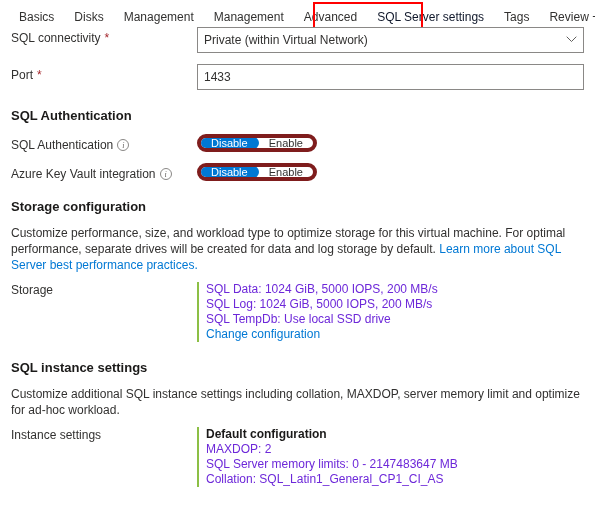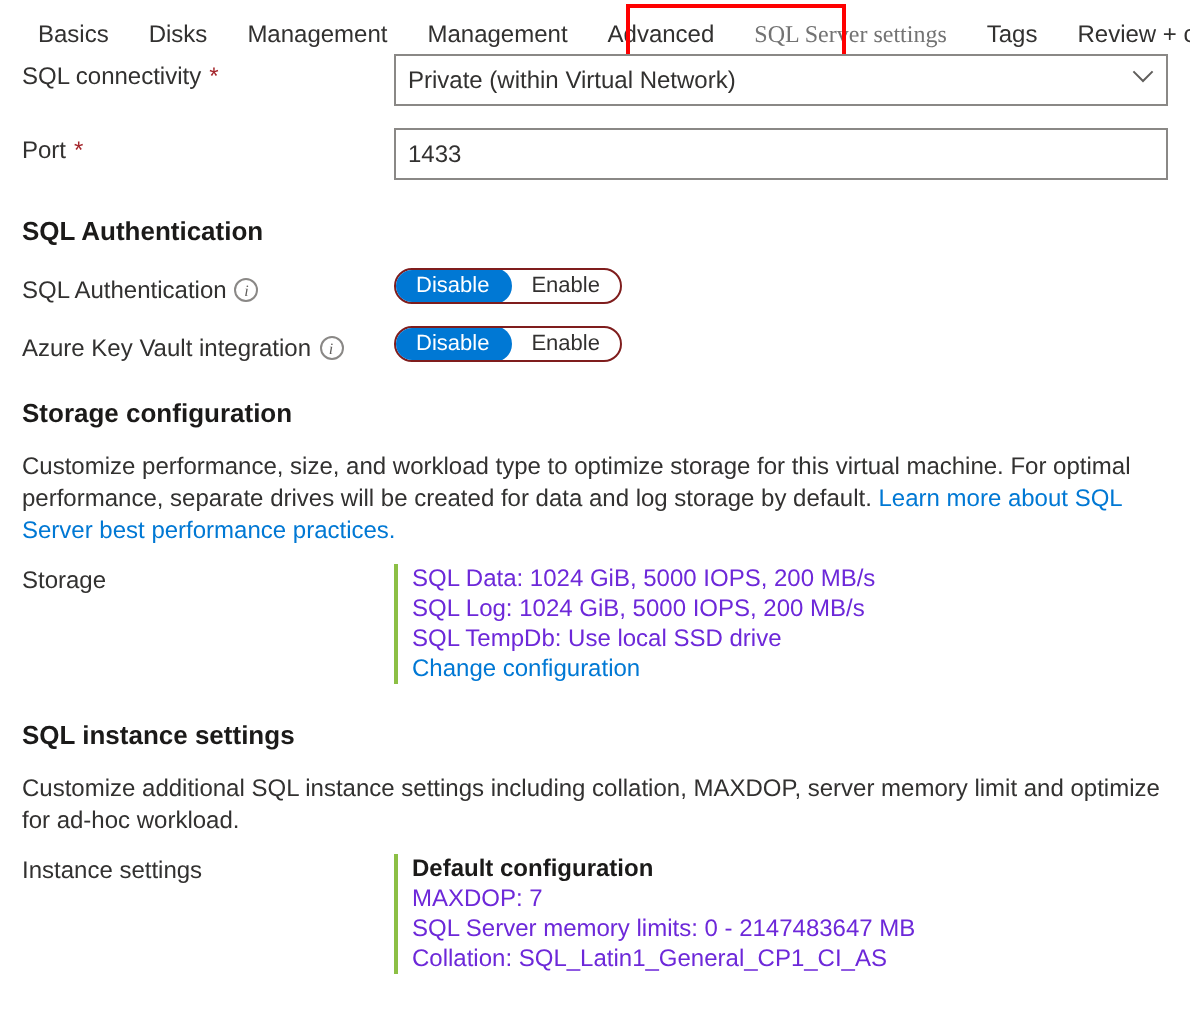--- a/index.html
+++ b/index.html
@@ -28,22 +28,21 @@
   }
   .tab {
     font-size: 12px;
     color: #323130;
     padding: 2px 10px 6px 10px;
     white-space: nowrap;
     position: relative;
     cursor: pointer;
   }
   .tab.active {
-    color: #737373;
-    font-family: Liberation Serif, serif;
+    color: #0f172a;
   }
   .tab.active::after {
     content: "";
     position: absolute;
     left: 8px;
     right: 8px;
     bottom: 0;
     height: 2px;
     background: #0078d4;
   }
@@ -125,21 +124,21 @@
     margin-left: auto;
     color: #605e5c;
     font-size: 10px;
     line-height: 1;
   }
 
   
   .pill {
     display: inline-flex;
     align-items: stretch;
-    border: 1px solid #7f1d1d;
+    border: 4px solid #7f1d1d;
     border-radius: 11px;
     height: 18px;
     overflow: hidden;
     background: #ffffff;
     box-sizing: border-box;
   }
   .pill-seg {
     font-size: 11px;
     display: flex;
     align-items: center;
@@ -294,20 +293,20 @@
   </div>
 
   <div class="section-title tight">SQL instance settings</div>
 
   <p class="para">Customize additional SQL instance settings including collation, MAXDOP, server memory limit and optimize for ad-hoc workload.</p>
 
   <div class="detail-row">
     <div class="detail-label">Instance settings</div>
     <div class="detail-block">
       <div class="dhead">Default configuration</div>
-      <div class="dline">MAXDOP: 7</div>
+      <div class="dline">MAXDOP: 2</div>
       <div class="dline">SQL Server memory limits: 0 - 2147483647 MB</div>
       <div class="dline">Collation: SQL_Latin1_General_CP1_CI_AS</div>
 
     </div>
   </div>
 
 </div>
 
 </body></html>

